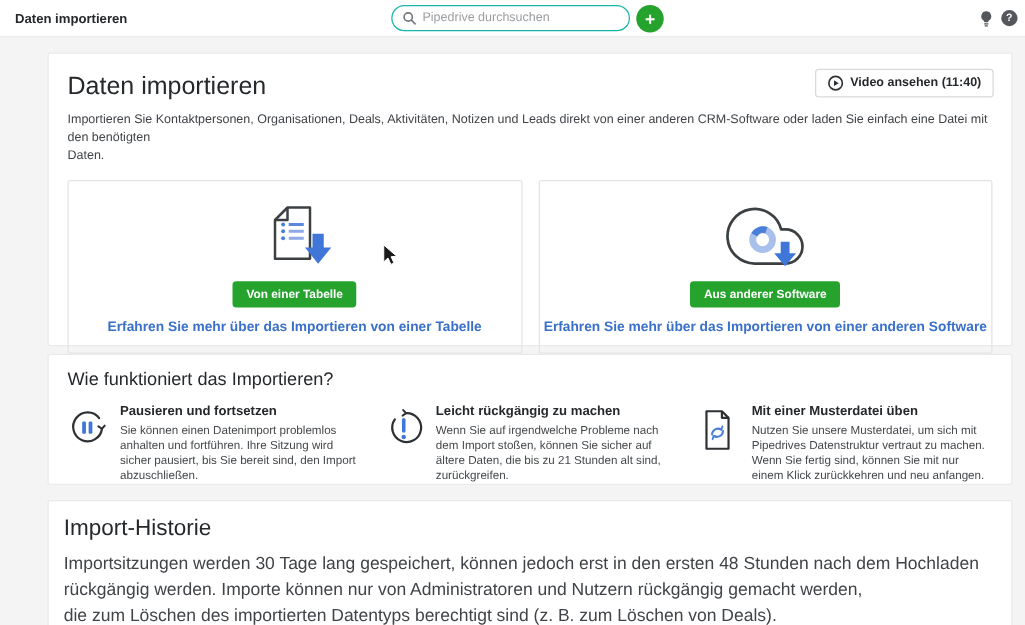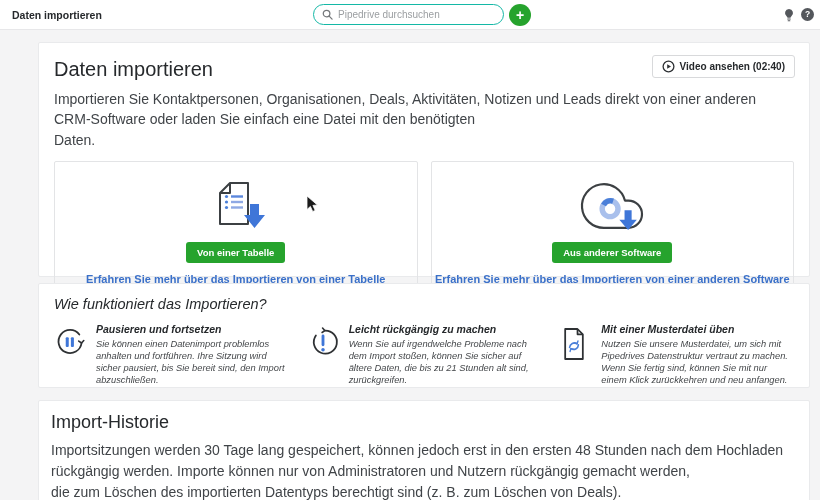--- a/index.html
+++ b/index.html
@@ -19,30 +19,30 @@
               background:#26a32d; border:none; color:#fff; font-size:14px; line-height:20px; text-align:center;
               font-weight:bold; cursor:pointer; }
   .bulb-btn { position:absolute; left:783px; top:8px; background:none; border:none; cursor:pointer; }
   .help-btn { position:absolute; left:801px; top:8px; width:13px; height:13px; border-radius:50%;
               background:#54575c; color:#fff; border:none; font-size:8.5px; font-weight:bold;
               line-height:13px; text-align:center; padding:0; cursor:pointer; }
 
   
   .sec { position:absolute; left:38px; width:772px; background:#fff; border:1px solid #e9eaec; border-radius:2px; }
   .sec1 { top:42px;  height:235px; }
-  .sec2 { top:283px; height:105px;font-style:italic; }
+  .sec2 { top:283px; height:105px; }
   .sec3 { top:400px; height:112px; }
 
   
   .sec1 { padding:12px 15px 0 15px; }
   .page-title { font-size:20px; font-weight:400; margin-top:3px; }
   .video-btn { position:absolute; right:14px; top:12px; display:flex; align-items:center; gap:5px;
                background:#fff; border:1px solid #d8d9db; border-radius:3px; padding:4px 9px;
                font-size:10px; font-weight:bold; color:#26292c; font-family:"Liberation Sans",sans-serif; cursor:pointer; }
-  .page-desc { font-size:14px; line-height:1.45; color:#404448; margin-top:8px; white-space:pre-line; }
+  .page-desc { font-size:10px; line-height:1.45; color:#404448; margin-top:8px; white-space:pre-line; }
   .cards { display:flex; gap:13px; margin-top:11px; }
   .card { flex:1; border:1px solid #e3e4e6; border-radius:2px; height:139px; text-align:center; padding-top:8px; }
   .card-icon { height:72px; display:flex; align-items:center; justify-content:center; }
   .card-btn { background:#26a32d; color:#fff; border:none; border-radius:3px; font-size:9.5px; font-weight:bold;
               padding:5px 11px; font-family:"Liberation Sans",sans-serif; cursor:pointer; }
   .card-link { display:inline-block; margin-top:10px; font-size:11px; font-weight:bold; color:#3a70c9;
                text-decoration:none; cursor:pointer; }
 
   
   .sec2 { padding:12px 15px 0 15px; }
@@ -93,21 +93,21 @@
 </div>
 
 <div class="sec sec1">
   <div class="page-title">Daten importieren</div>
 
   <button class="video-btn">
     <svg width="13" height="13" viewBox="0 0 14 14">
       <circle cx="7" cy="7" r="5.8" fill="none" stroke="#2e3134" stroke-width="1.4"></circle>
       <path d="M5.6 4.6 L9.7 7 L5.6 9.4 Z" fill="#2e3134"></path>
     </svg>
-    <span>Video ansehen (02:40)</span>
+    <span>Video ansehen (11:40)</span>
   </button>
 
   <div class="page-desc">Importieren Sie Kontaktpersonen, Organisationen, Deals, Aktivitäten, Notizen und Leads direkt von einer anderen CRM-Software oder laden Sie einfach eine Datei mit den benötigten
 Daten.</div>
 
   <div class="cards">
 
     <div class="card">
       <div class="card-icon">
         <svg width="66" height="60" viewBox="0 0 66 60">

